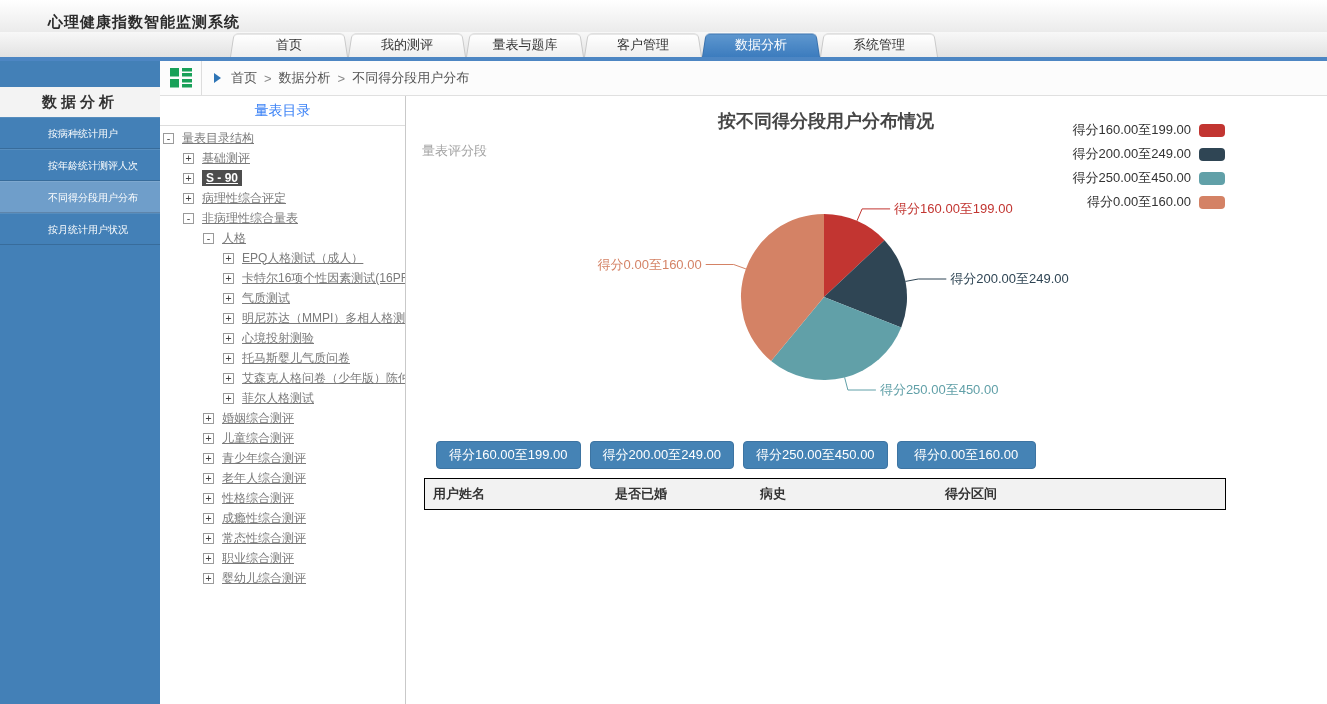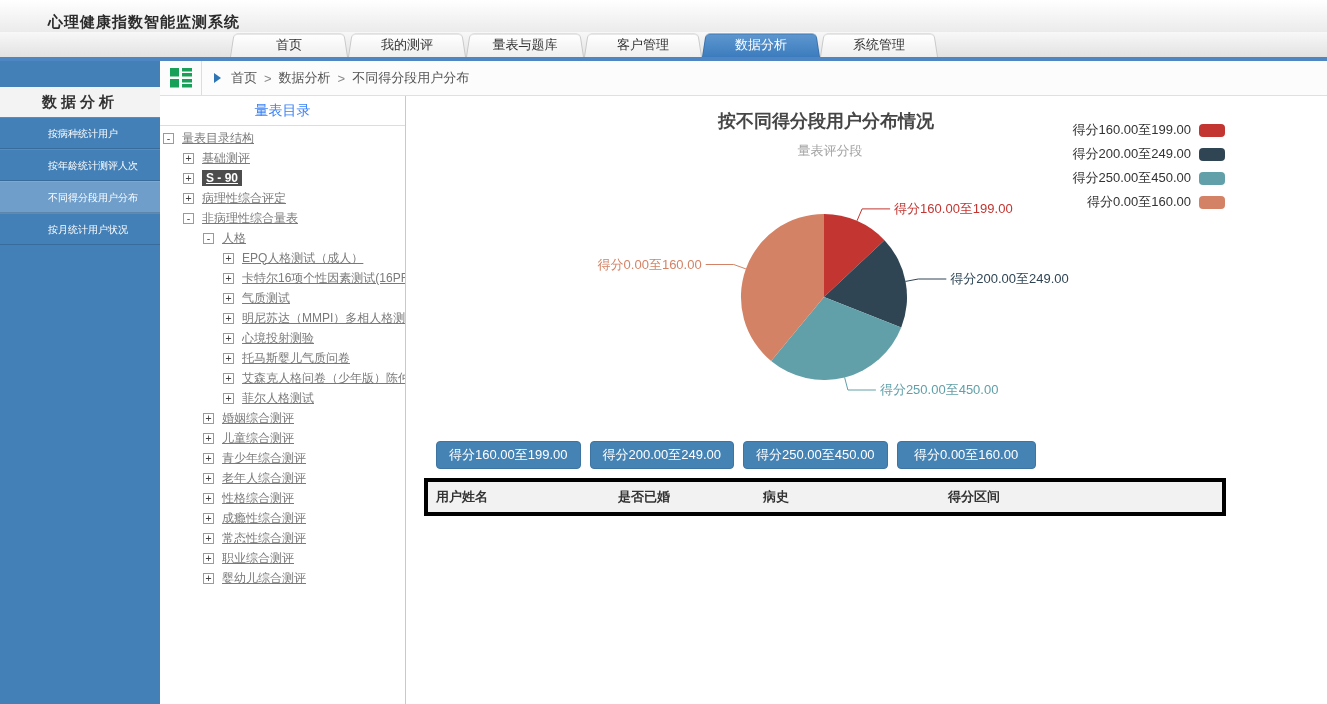--- a/index.html
+++ b/index.html
@@ -38,31 +38,31 @@
   .tree-panel { width:246px; flex:none; border-right:1px solid #c9c9c9; overflow:hidden; background:#fff; }
   .tree-header { height:30px; line-height:29px; text-align:center; font-size:14px; color:#3b82f6; border-bottom:1px solid #ddd; }
   .tree { padding-top:2px; }
   .tree-row { display:flex; align-items:center; height:20px; white-space:nowrap; cursor:pointer; }
   .tree-toggle { flex:none; width:11px; height:11px; border:1px solid #9a9a9a; background:#fff; color:#444; font-size:10px; line-height:9px; text-align:center; margin-right:8px; font-family:"DejaVu Sans Mono",monospace; }
   .tree-label { font-size:12px; color:#7a7a7a;text-decoration:underline; }
   .tree-row.selected .tree-label { background:#4d4d4d; color:#fff; padding:1px 4px; font-weight:bold; }
 
   .main-panel { flex:1; position:relative; min-width:0; background:#fff; }
   .chart-title { position:absolute; top:13px; left:0; width:840px; text-align:center; font-size:18px; font-weight:bold; color:#464646; }
-  .chart-subtitle { position:absolute; top:46px; left:4px; width:840px; text-align:center; font-size:13px; color:#a3a3a3; }
+  .chart-subtitle { position:absolute; top:46px; left:16px; width:840px; text-align:left; font-size:13px; color:#a3a3a3; }
   .legend { position:absolute; top:22px; right:102px; }
   .legend-row { display:flex; align-items:center; justify-content:flex-end; height:24px; cursor:pointer; }
   .legend-label { font-size:13px; color:#333; }
   .legend-swatch { width:26px; height:13px; border-radius:4px; margin-left:8px; }
   .pie-svg { position:absolute; left:0; top:0; }
 
   .buttons-row { position:absolute; top:345px; left:30px; display:flex; gap:9px; }
   .seg-btn { height:28px; min-width:139px; padding:0 12px; background:#4583b5; border:1px solid #3d74a2; border-radius:4px; color:#fff; font-size:13px; font-family:inherit; cursor:pointer; }
 
-  .data-table { position:absolute; top:382px; left:18px; width:802px; border:4px solid #000000; background:#f2f2f2; display:grid; grid-template-columns:182px 145px 185px 97px 189px; }
+  .data-table { position:absolute; top:382px; left:18px; width:802px; border:1px solid #000000; background:#f2f2f2; display:grid; grid-template-columns:182px 145px 185px 97px 189px; }
   .th { height:30px; line-height:30px; padding-left:8px; font-size:13px; font-weight:bold; color:#333; overflow:hidden; }
 </style>
 </head>
 <body>
 
 <div class="topbar">
   <div class="app-title">心理健康指数智能监测系统</div>
 </div>
 
 <div class="navrow">

